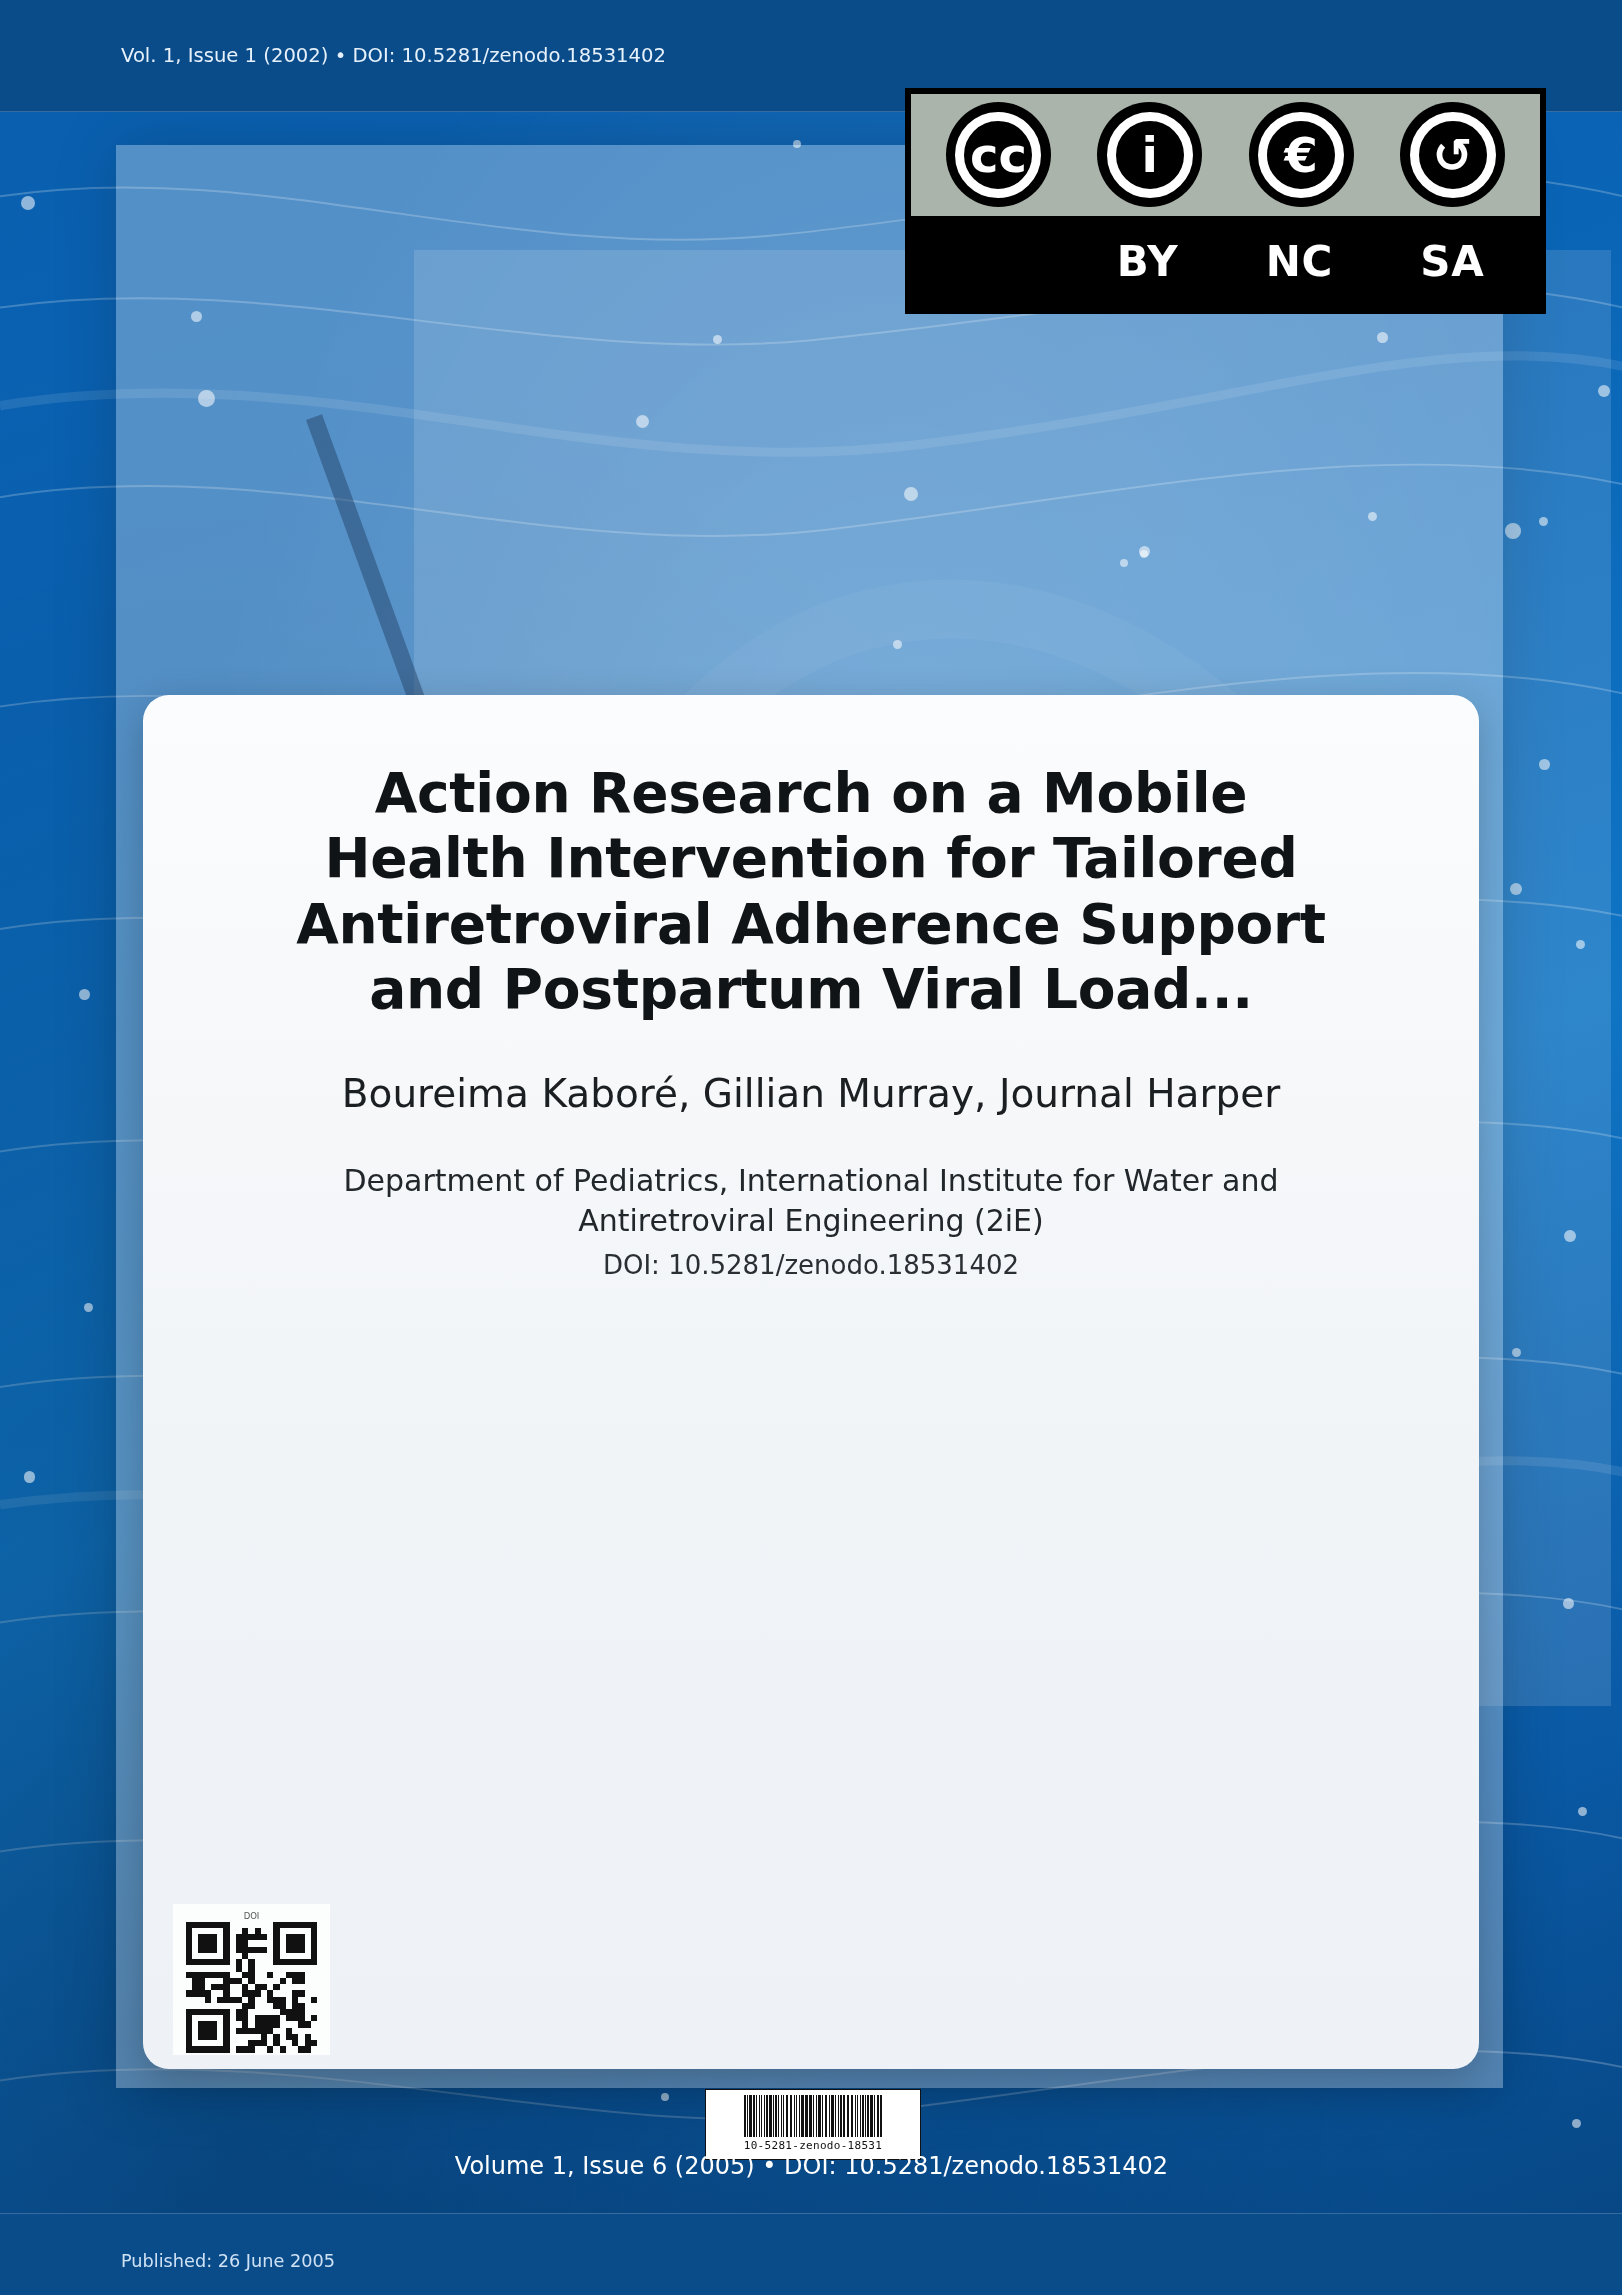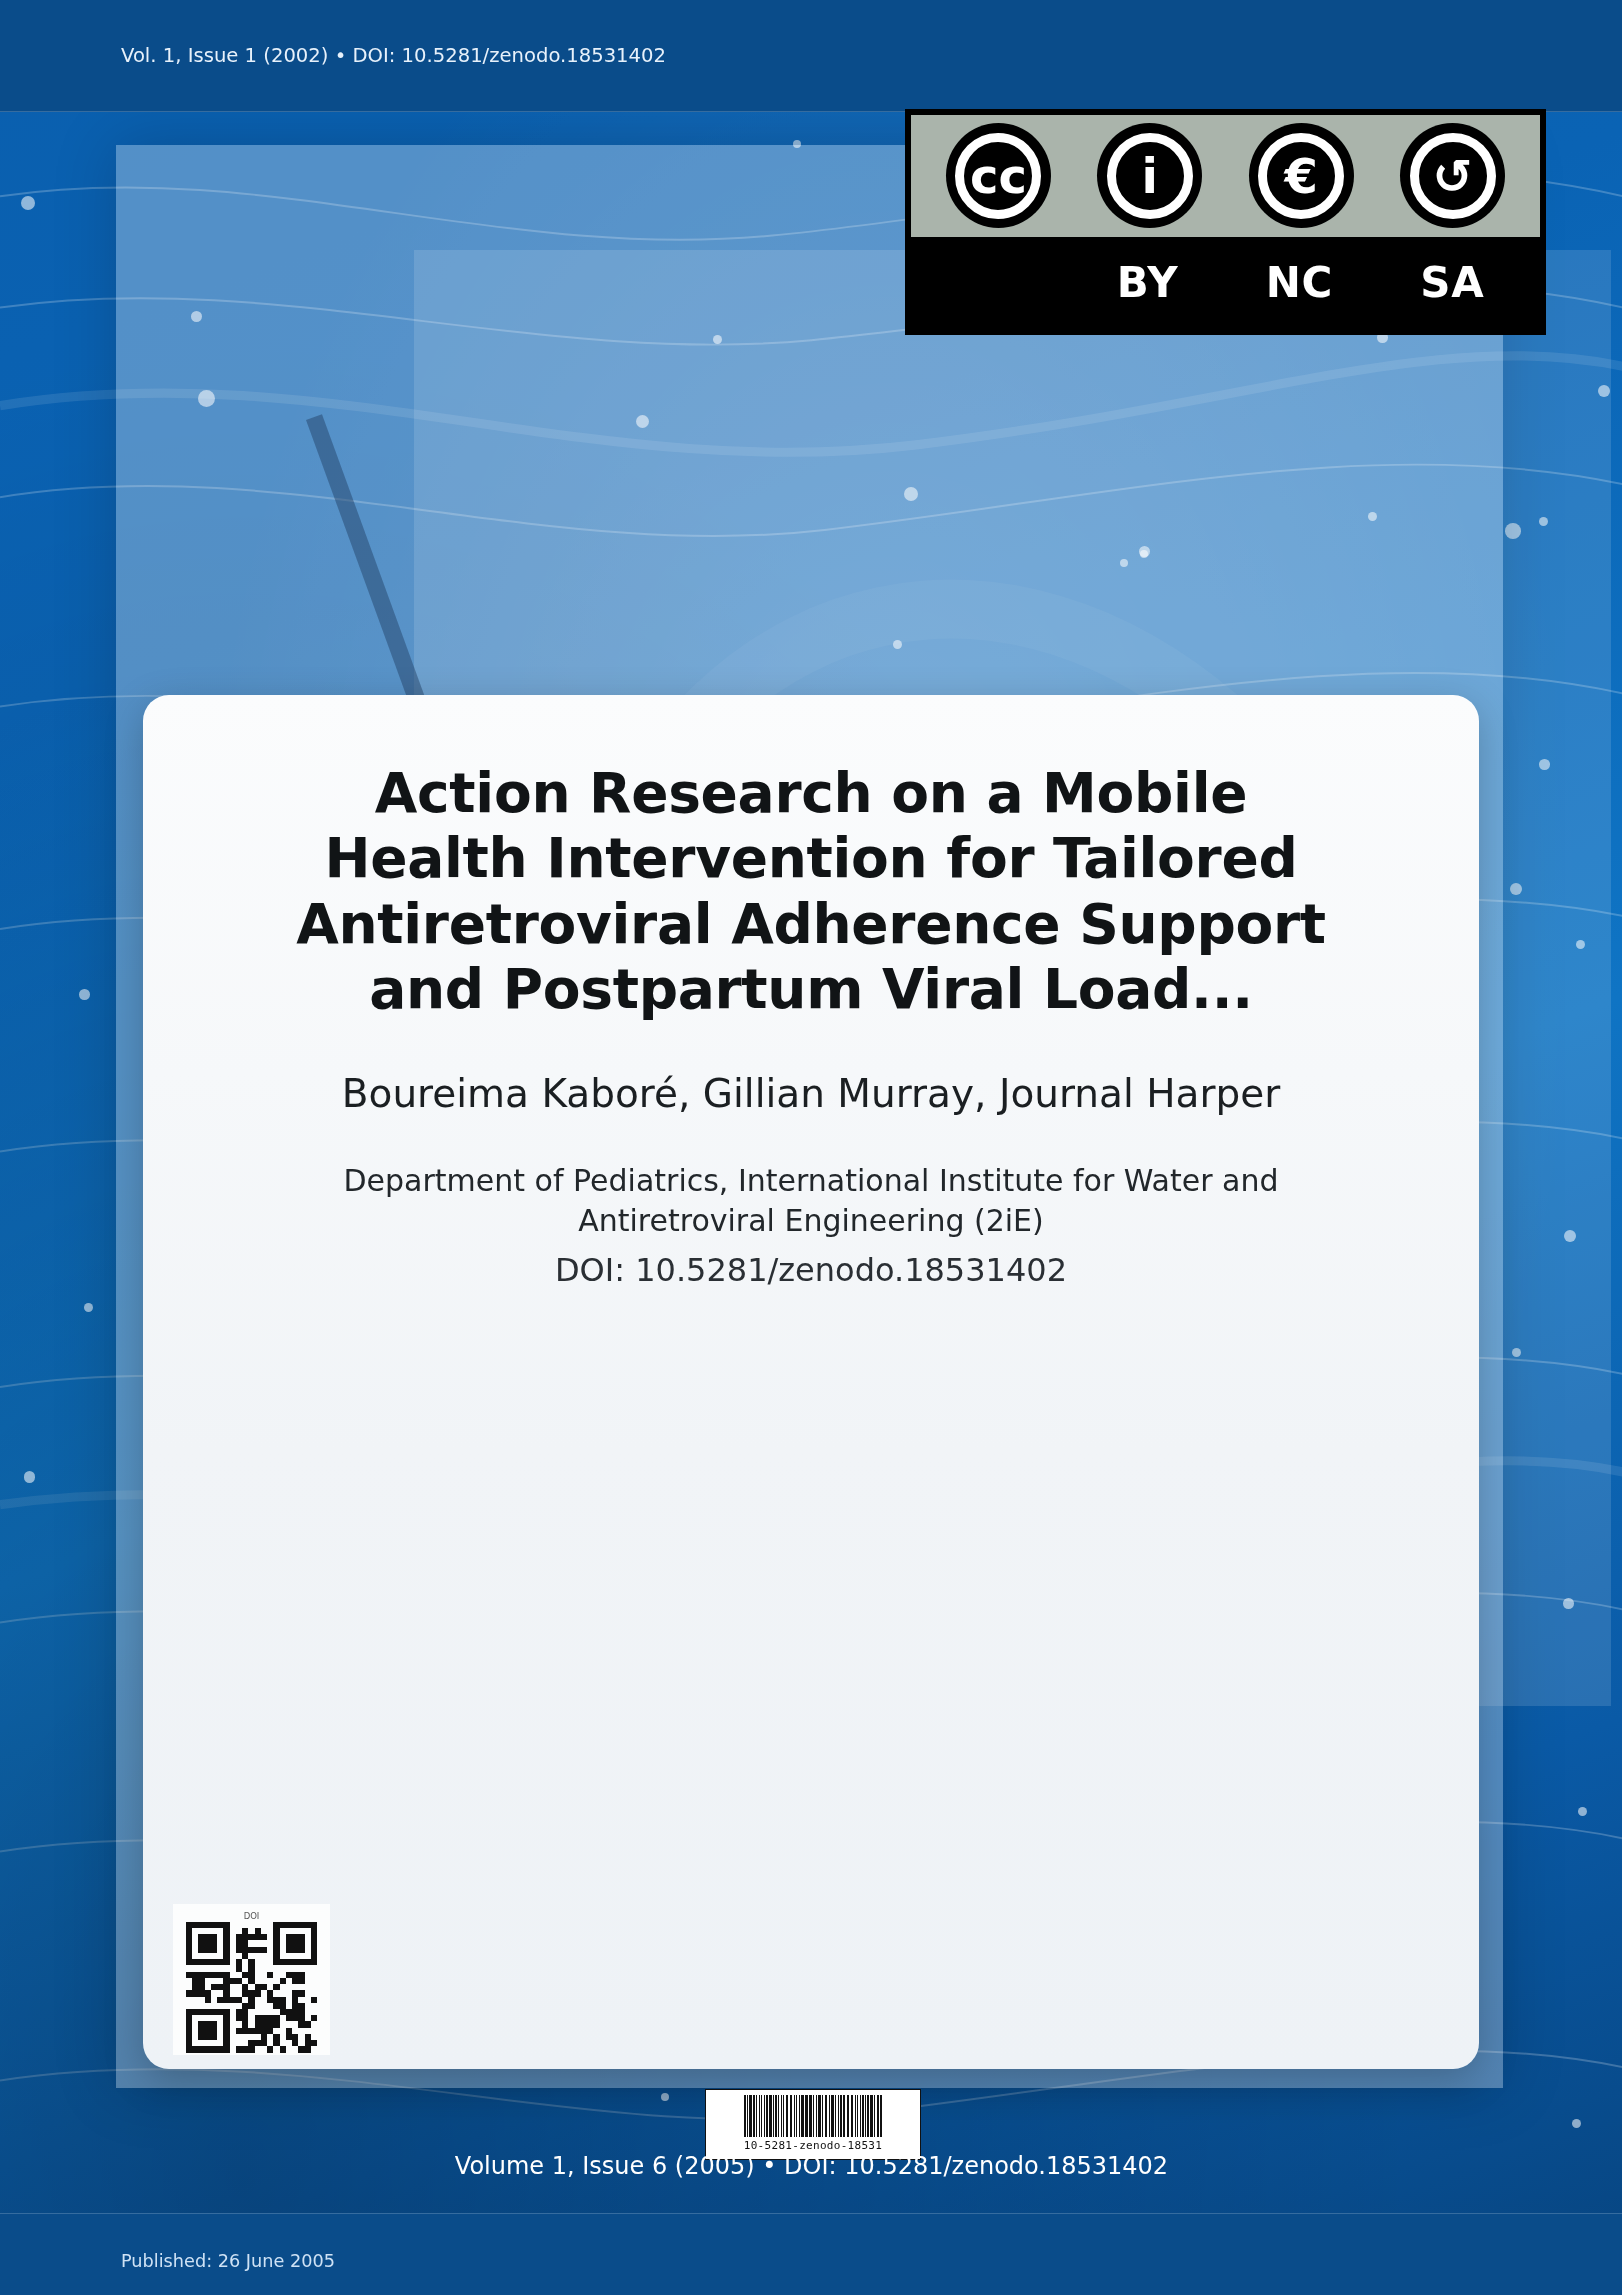--- a/index.html
+++ b/index.html
@@ -80,21 +80,21 @@
     position: absolute;
     left: 121px; top: 44px;
     color: #e7f1fb;
     font-size: 19.6px;
   }
 
   
   .cc-badge {
     position: absolute;
     right: 77px;
-    top: 109px;
+    top: 88px;
     width: 641px;
     height: 226px;
     background: #ffffff;
     border: 6.5px solid #000000;
     box-sizing: border-box;
     padding: 0;
   }
   .cc-row-top {
     height: 57%;
     background: #aab4ab;
@@ -214,21 +214,21 @@
     margin-top: 42px;
   }
   .citation {
     color: #2a2f34;
     font-size: 26px;
     line-height: 1.38;
     margin-top: 51px;
   }
   .doi-line {
     color: #2a2f34;
-    font-size: 32px;
+    font-size: 26px;
     line-height: 1.38;
     margin-top: 6.5px;
   }
 
   
   .qr-wrap {
     position: absolute;
     left: 173px;
     top: 1904px;
     width: 157px;

